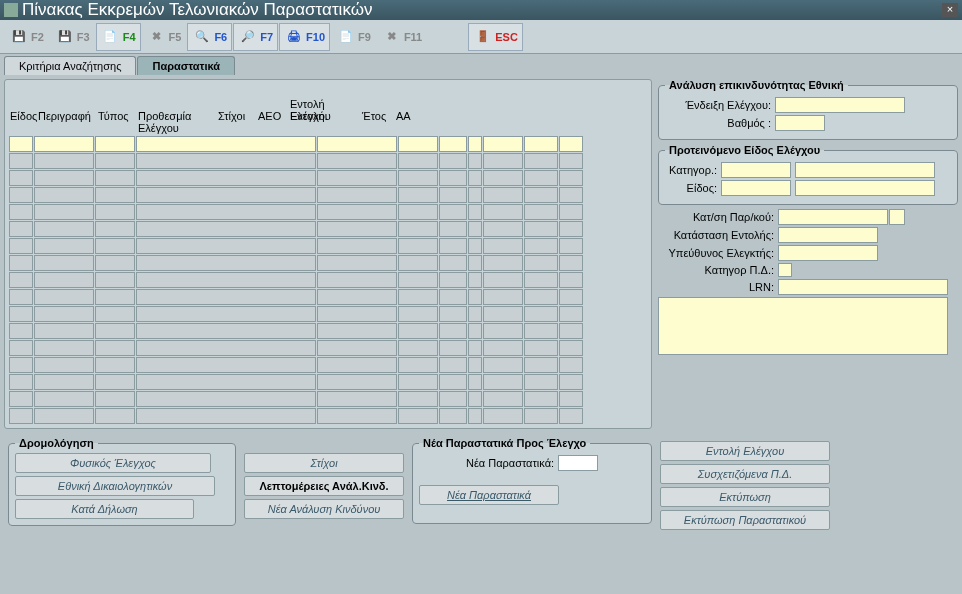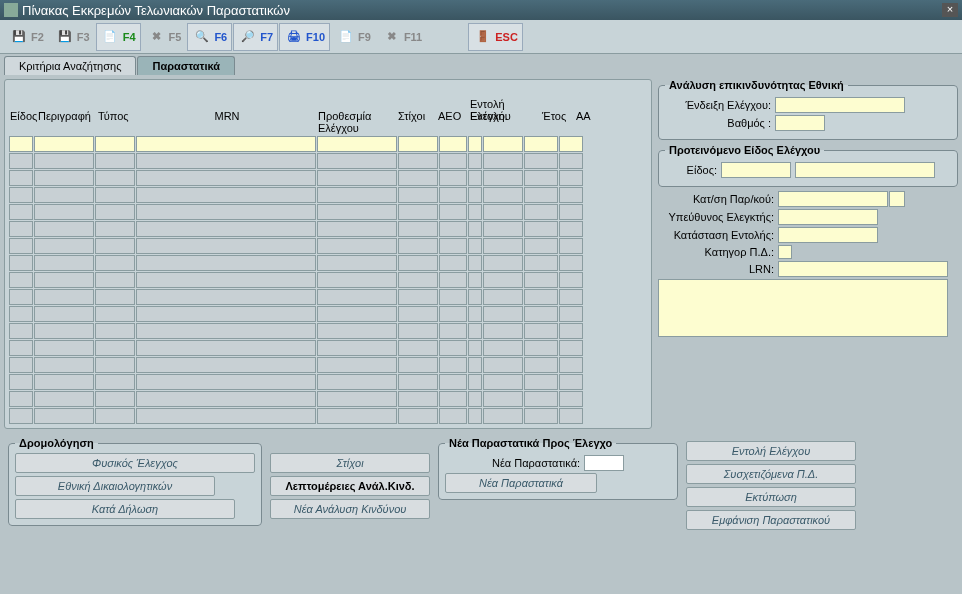--- a/index.html
+++ b/index.html
@@ -1,20 +1,20 @@
 <!DOCTYPE html>
 <html><head>
 <meta charset="utf-8">
 <style>
 * { box-sizing: border-box; margin: 0; padding: 0; font-family: Arial, sans-serif; font-size: 11px; }
 body { background: #b8c4c8; width: 962px; height: 594px; overflow: hidden; }
 
 .titlebar { background: linear-gradient(#4a6b7a, #3a5561); height: 20px; display: flex; align-items: center; padding: 0 4px; color: #fff; }
 .titlebar .icon { width: 14px; height: 14px; background: #8a9; margin-right: 4px; }
-.titlebar .title { flex: 1; font-size: 13px; }
+.titlebar .title { flex: 1; font-size: 17px; }
 .titlebar .close { width: 16px; height: 14px; background: #555; color: #fff; text-align: center; line-height: 13px; cursor: pointer; }
 
 .toolbar { background: #c8d4d8; height: 34px; display: flex; align-items: center; padding: 2px 4px; gap: 1px; border-bottom: 1px solid #8a9ca0; }
 .tbtn { display: flex; align-items: center; height: 28px; padding: 0 4px; border: 1px solid transparent; background: transparent; cursor: pointer; color: #888; font-weight: bold; }
 .tbtn.enabled { color: #2a7a2a; border-color: #9ab; background: #d8e0e4; }
 .tbtn .ticon { width: 20px; height: 20px; margin-right: 2px; display: inline-flex; align-items: center; justify-content: center; }
 .tbtn.f4 { color: #1a8a1a; }
 .tbtn.f6, .tbtn.f7, .tbtn.f10 { color: #2255cc; border-color: #9ab; background: #d8e0e4; }
 .tbtn.esc { color: #c22; border-color: #9ab; background: #d8e0e4; margin-left: 40px; }
 .toolbar .spacer { flex: 1; }
@@ -49,21 +49,21 @@
 .fcheck { width: 14px; height: 14px; background: #fdfdd0; border: 1px solid #8a9ca0; }
 .ftext { background: #fdfdd0; border: 1px solid #8a9ca0; width: 290px; height: 58px; }
 
 .bottom { display: flex; padding: 4px 8px; gap: 8px; align-items: flex-start; }
 .bcol { display: flex; flex-direction: column; gap: 3px; }
 .bbtn { background: #d8dde0; border: 1px solid #8a9ca0; border-radius: 2px; padding: 3px 8px; font-size: 11px; font-style: italic; color: #3a5a6a; cursor: pointer; text-align: center; width: 160px; }
 .bbtn.plain { font-style: normal; color: #000; font-weight: bold; }
 fieldset.dr { width: 228px; }
 fieldset.np { width: 240px; }
 .np .frow { justify-content: center; }
-.np .bbtn { width: 152px; margin: 0 auto; }
+.np .bbtn { width: 140px; margin: 12px auto; text-decoration: underline; }
 .rcol .bbtn { width: 170px; }
 </style>
 </head>
 <body>
 
 <div class="titlebar">
   <span class="icon"></span>
   <span class="title">Πίνακας Εκκρεμών Τελωνιακών Παραστατικών</span>
   <span class="close">×</span>
 </div>
@@ -117,21 +117,20 @@
   <div class="tab active">Παραστατικά</div>
 </div>
 
 <div class="content">
   <div class="left">
     <div class="gridwrap">
       <div class="grid-headers">
         <div class="gh" style="width:28px">Είδος</div>
         <div class="gh" style="width:60px">Περιγραφή</div>
         <div class="gh" style="width:40px">Τύπος</div>
-        <div class="gh" style="width:180px;text-align:center">MRN</div>
         <div class="gh" style="width:80px">Προθεσμία Ελέγχου</div>
         <div class="gh" style="width:40px">Στίχοι</div>
         <div class="gh" style="width:32px">AEO</div>
         <div class="gh" style="width:70px;position:relative;top:-12px">Εντολή Ελέγχου</div>
         <div class="gh" style="width:0px;position:relative;left:-70px">Εντολή.</div>
         <div class="gh" style="width:34px">Έτος</div>
         <div class="gh" style="width:24px">ΑΑ</div>
       </div>
       <div class="grid-body" id="gridbody">
           <div class="grow first">
@@ -369,59 +368,65 @@
       <div class="frow">
           <div class="flabel" style="width:110px">Βαθμός :</div>
           <div class="finput" style="width:50px"></div>
         </div>
     </fieldset>
 
 
     <fieldset>
       <legend>Προτεινόμενο Είδος Ελέγχου</legend>
       <div class="frow">
+          <div class="flabel" style="width:56px">Κατηγορ.:</div>
+          <div class="finput" style="width:70px"></div>
+          <div style="width:4px"></div>
+          <div class="finput" style="width:140px"></div>
+        </div>
+      <div class="frow">
           <div class="flabel" style="width:56px">Είδος:</div>
           <div class="finput" style="width:70px"></div>
           <div style="width:4px"></div>
           <div class="finput" style="width:140px"></div>
         </div>
     </fieldset>
 
     <div class="frow">
         <div class="flabel" style="width:120px">Κατ/ση Παρ/κού:</div>
         <div class="finput" style="width:110px"></div>
         <div class="finput" style="width:16px;margin-left:1px"></div>
       </div>
     <div class="frow">
+        <div class="flabel" style="width:120px">Κατάσταση Εντολής:</div>
+        <div class="finput" style="width:100px"></div>
+      </div>
+    <div class="frow">
         <div class="flabel" style="width:120px">Υπεύθυνος Ελεγκτής:</div>
-        <div class="finput" style="width:100px"></div>
-      </div>
-    <div class="frow">
-        <div class="flabel" style="width:120px">Κατάσταση Εντολής:</div>
         <div class="finput" style="width:100px"></div>
       </div>
     <div class="frow">
         <div class="flabel" style="width:120px">Κατηγορ Π.Δ.:</div>
         <div class="fcheck"></div>
       </div>
     <div class="frow">
         <div class="flabel" style="width:120px">LRN:</div>
         <div class="finput" style="width:170px"></div>
       </div>
     <div class="ftext"></div>
   </div>
 </div>
 
 <div class="bottom">
   <fieldset class="dr">
     <legend>Δρομολόγηση</legend>
     <div class="bcol">
-      <button class="bbtn" style="width:240px">Φυσικός Έλεγχος</button>
+      <button class="bbtn" style="width:196px">Φυσικός Έλεγχος</button>
       <button class="bbtn" style="width:200px">Εθνική Δικαιολογητικών</button>
-      <button class="bbtn" style="width:220px">Κατά Δήλωση</button>
+      <button class="bbtn" style="width:179px">Κατά Δήλωση</button>
     </div>
   </fieldset>
 
   <div class="bcol" style="margin-top:16px">
     <button class="bbtn">Στίχοι</button>
     <button class="bbtn plain">Λεπτομέρειες Ανάλ.Κινδ.</button>
     <button class="bbtn">Νέα Ανάλυση Κινδύνου</button>
   </div>
 
   <fieldset class="np">
@@ -430,15 +435,15 @@
         <div class="flabel">Νέα Παραστατικά:</div>
         <div class="finput white" style="width:40px"></div>
       </div>
     <button class="bbtn">Νέα Παραστατικά</button>
   </fieldset>
 
   <div class="bcol rcol" style="margin-top:4px">
     <button class="bbtn">Εντολή Ελέγχου</button>
     <button class="bbtn">Συσχετιζόμενα Π.Δ.</button>
     <button class="bbtn">Εκτύπωση</button>
-    <button class="bbtn">Εμφάνιση Παραστατικού</button>
+    <button class="bbtn">Εκτύπωση Παραστατικού</button>
   </div>
 </div>
 
 </body></html>

